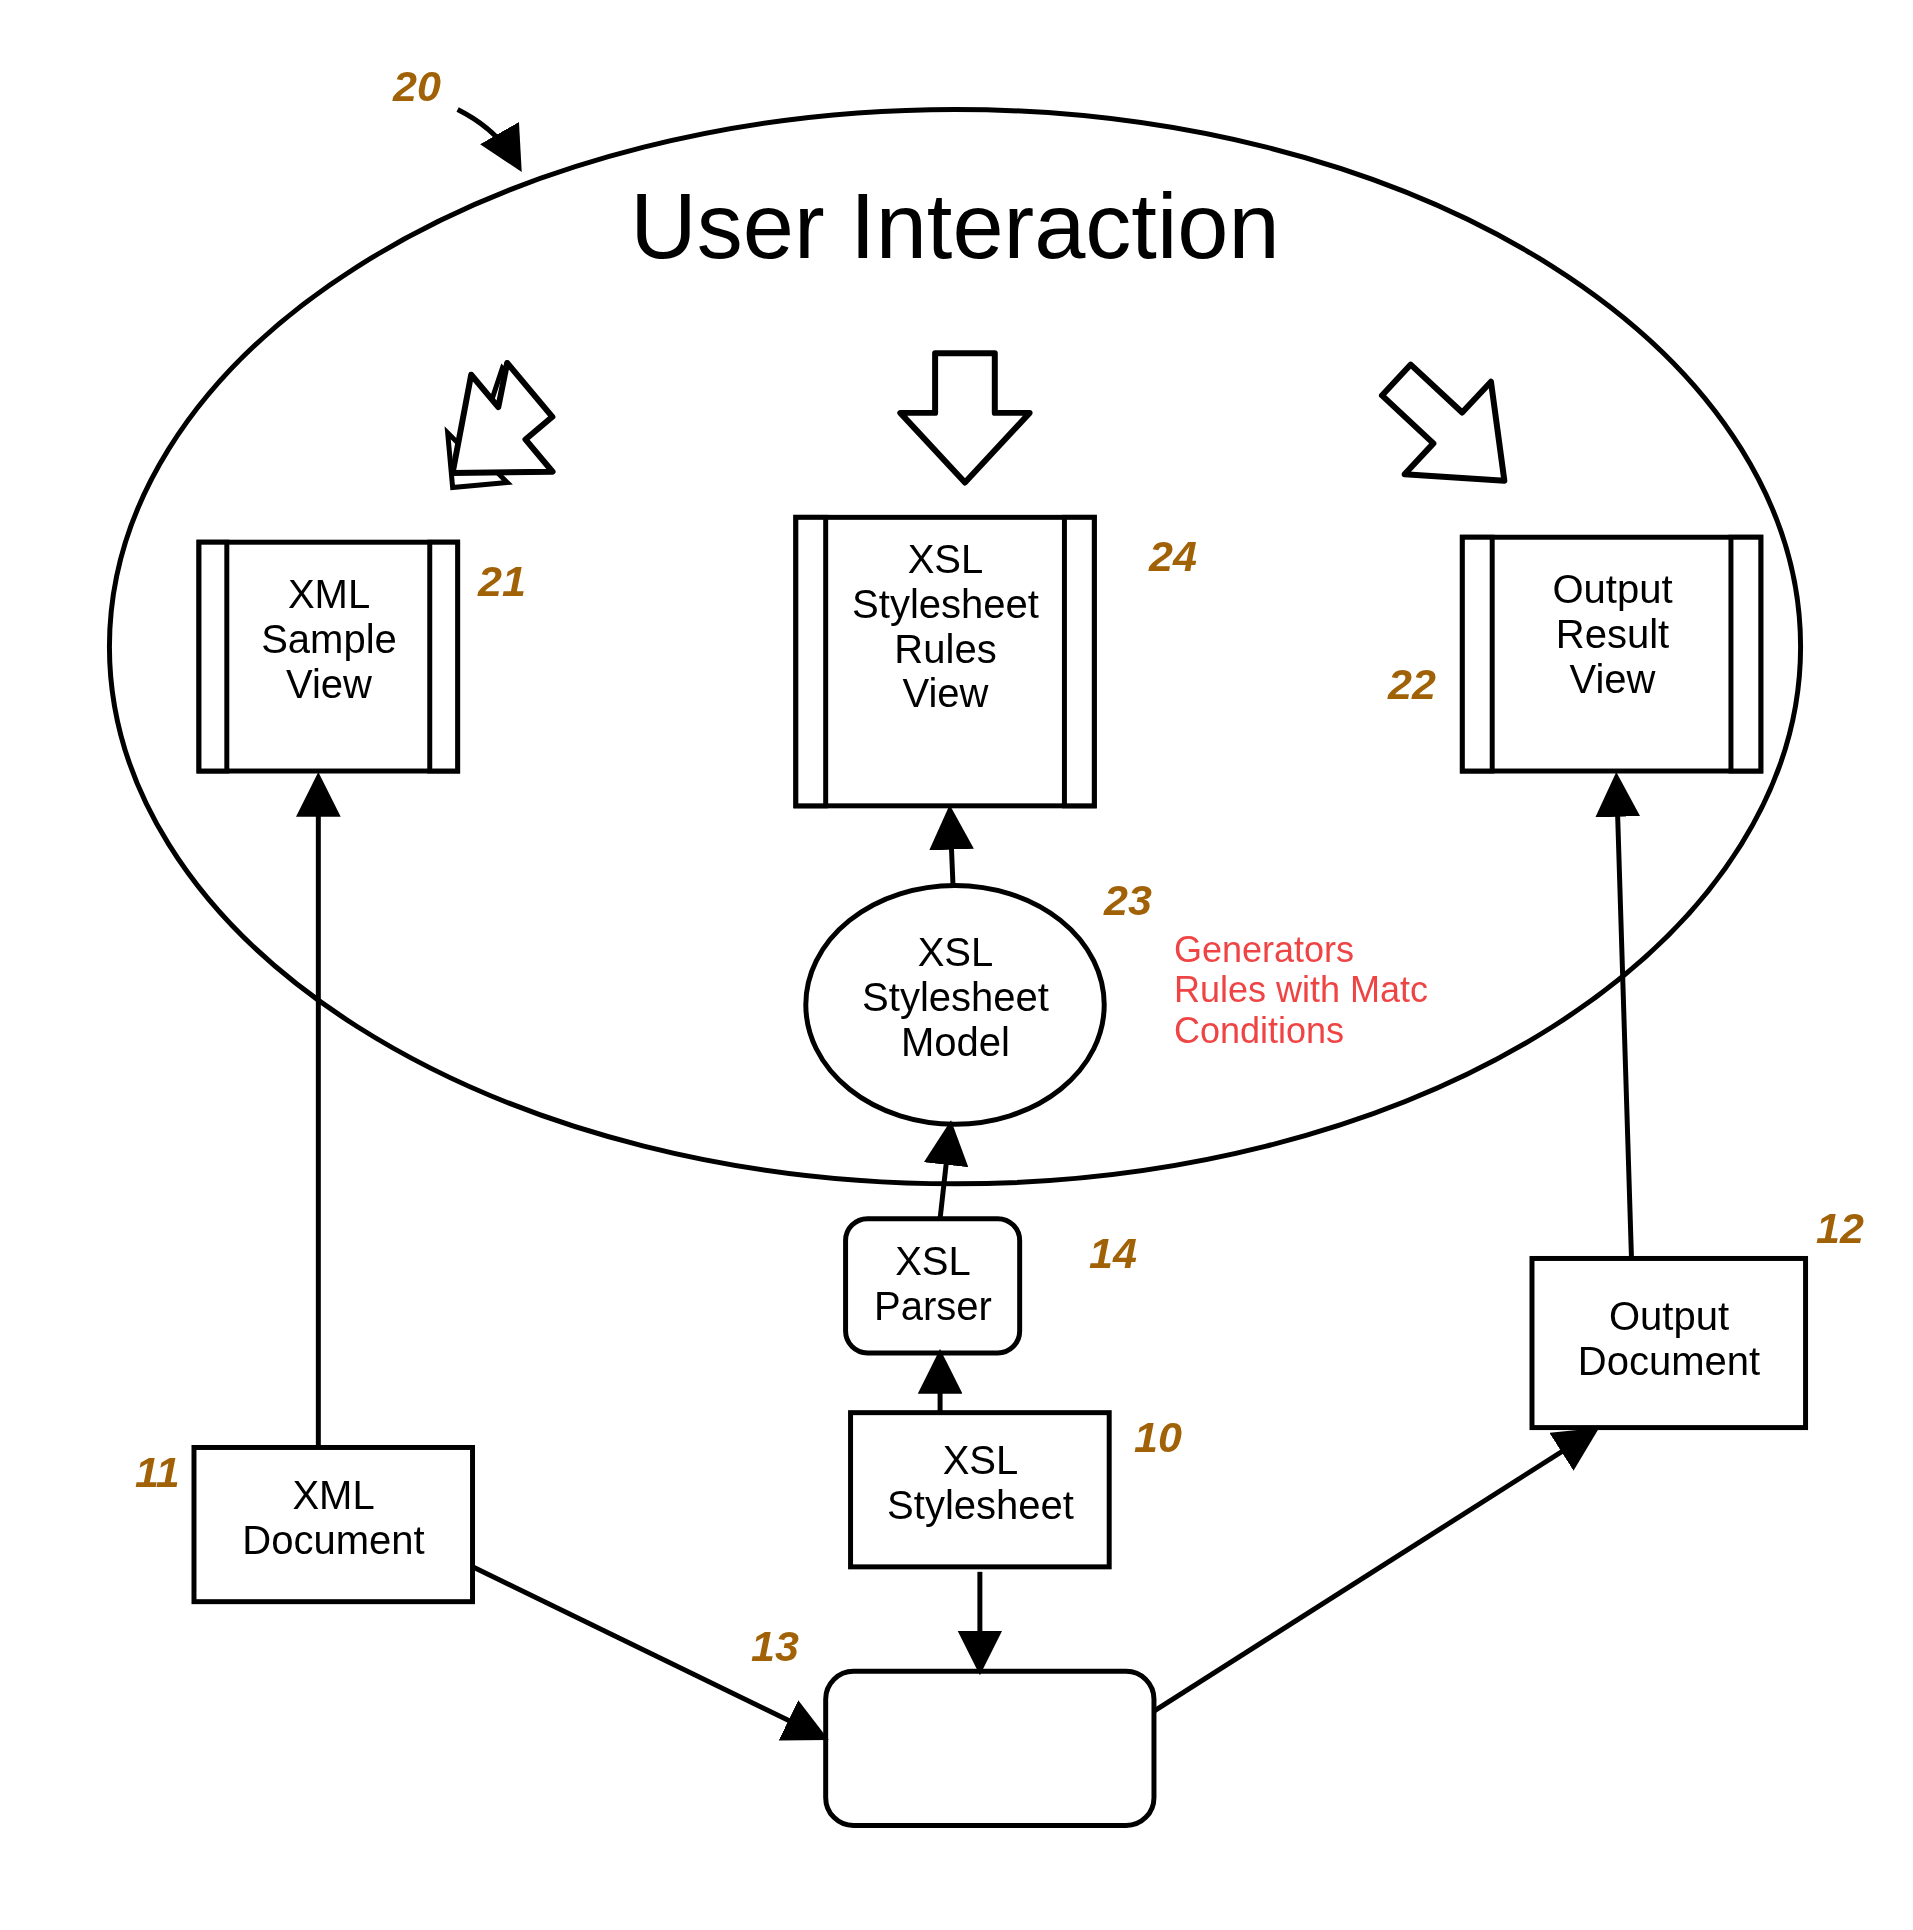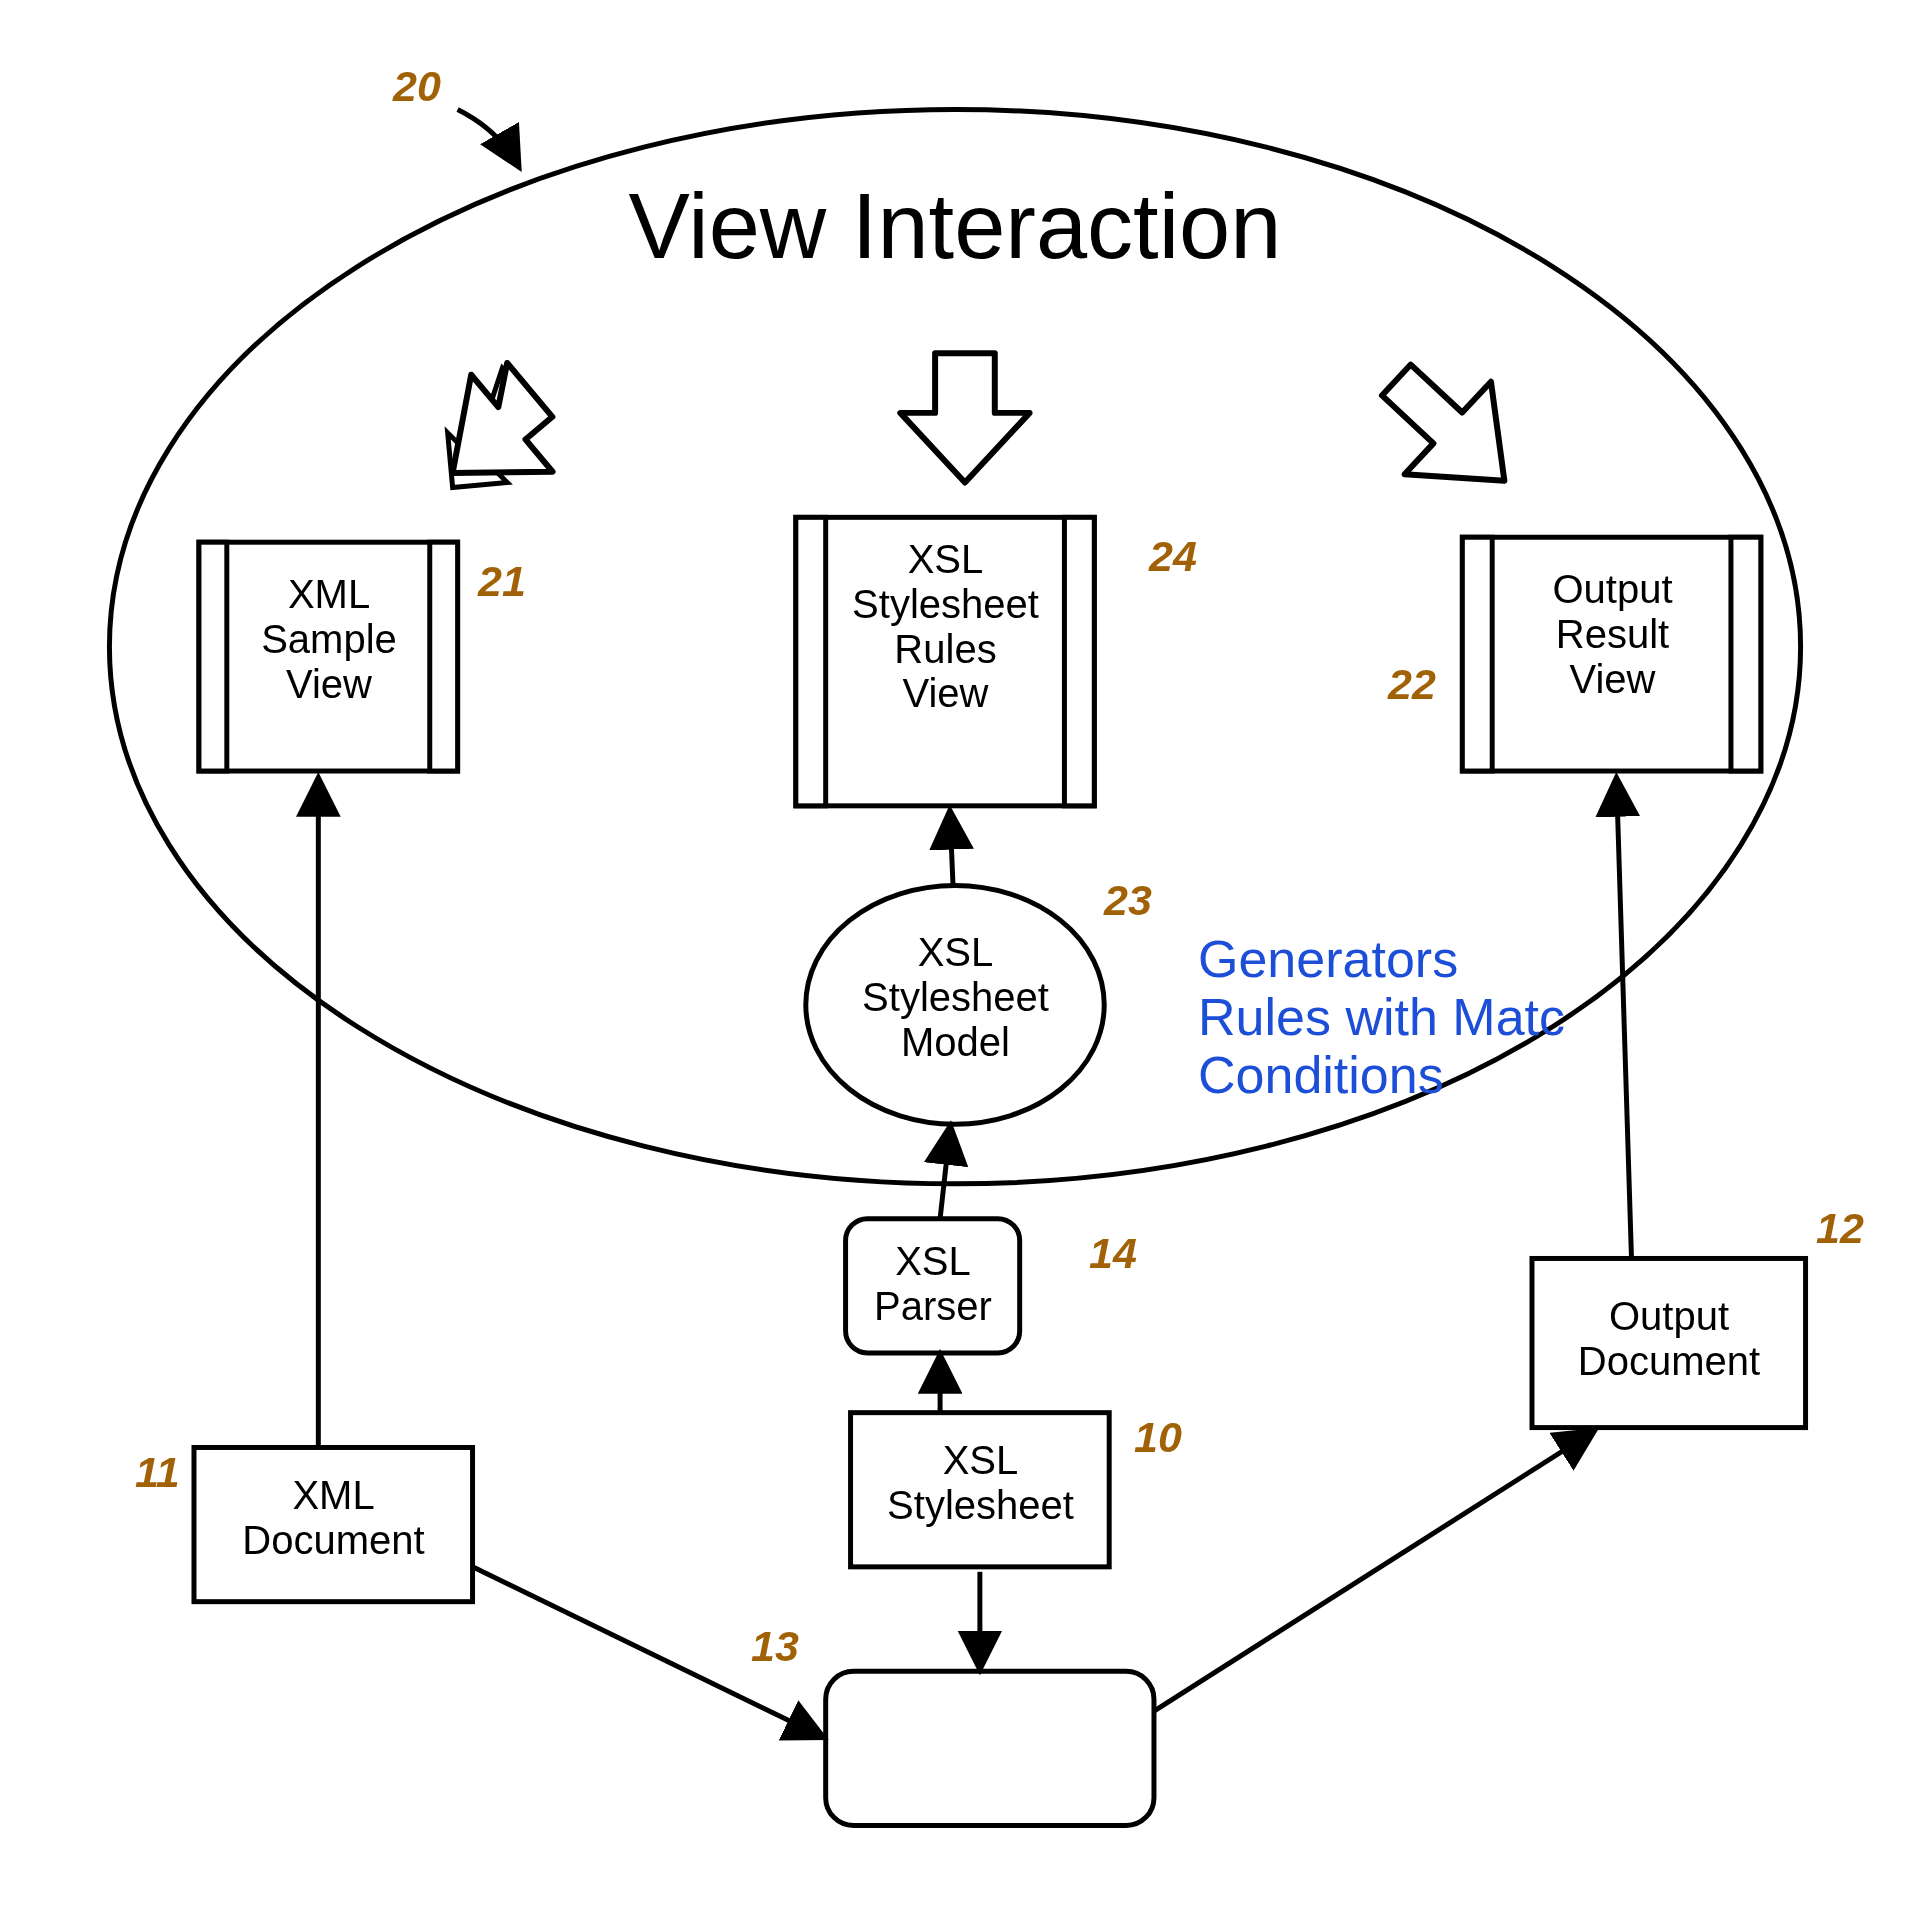--- a/index.html
+++ b/index.html
@@ -34,27 +34,26 @@
   }
   .title-label {
     position: absolute;
     font-size: 92px;
     color: #000;
     text-align: center;
     pointer-events: none;
   }
   .side-label {
     position: absolute;
-    font-size: 52px;
+    font-size: 36px;
     line-height: 1.12;
-    color: #1d4ed8;
+    color: #ef4444;
     text-align: left;
     white-space: pre;
     pointer-events: none;
-    margin-left: 24px;
   }
 </style>
 </head>
 <body>
 
 <div class="stage">
 
   <svg width="1913" height="1930" viewBox="0 0 1923 1940">
     <defs>
       <marker id="arrowHead" viewBox="0 0 10 10" refX="8" refY="5" markerWidth="9" markerHeight="9" orient="auto-start-reverse">
@@ -121,21 +120,21 @@
 
     <line x1="945" y1="1225" x2="955" y2="1135" stroke="#000" stroke-width="5" marker-end="url(#arrowHead)"></line>
 
     <line x1="958" y1="890" x2="955" y2="818" stroke="#000" stroke-width="5" marker-end="url(#arrowHead)"></line>
 
     <line x1="1160" y1="1720" x2="1600" y2="1440" stroke="#000" stroke-width="5" marker-end="url(#arrowHead)"></line>
 
     <line x1="1640" y1="1265" x2="1625" y2="785" stroke="#000" stroke-width="5" marker-end="url(#arrowHead)"></line>
   </svg>
 
-  <div class="title-label" style="left:557px; top:174px; width:796px;">View Interaction</div>
+  <div class="title-label" style="left:557px; top:174px; width:796px;">User Interaction</div>
 
   <div class="node-label" style="left:227px; top:572px; width:204px;">XML
 Sample
 View</div>
 
   <div class="node-label" style="left:826px; top:537px; width:239px;">XSL
 Stylesheet
 Rules
 View</div>
 

